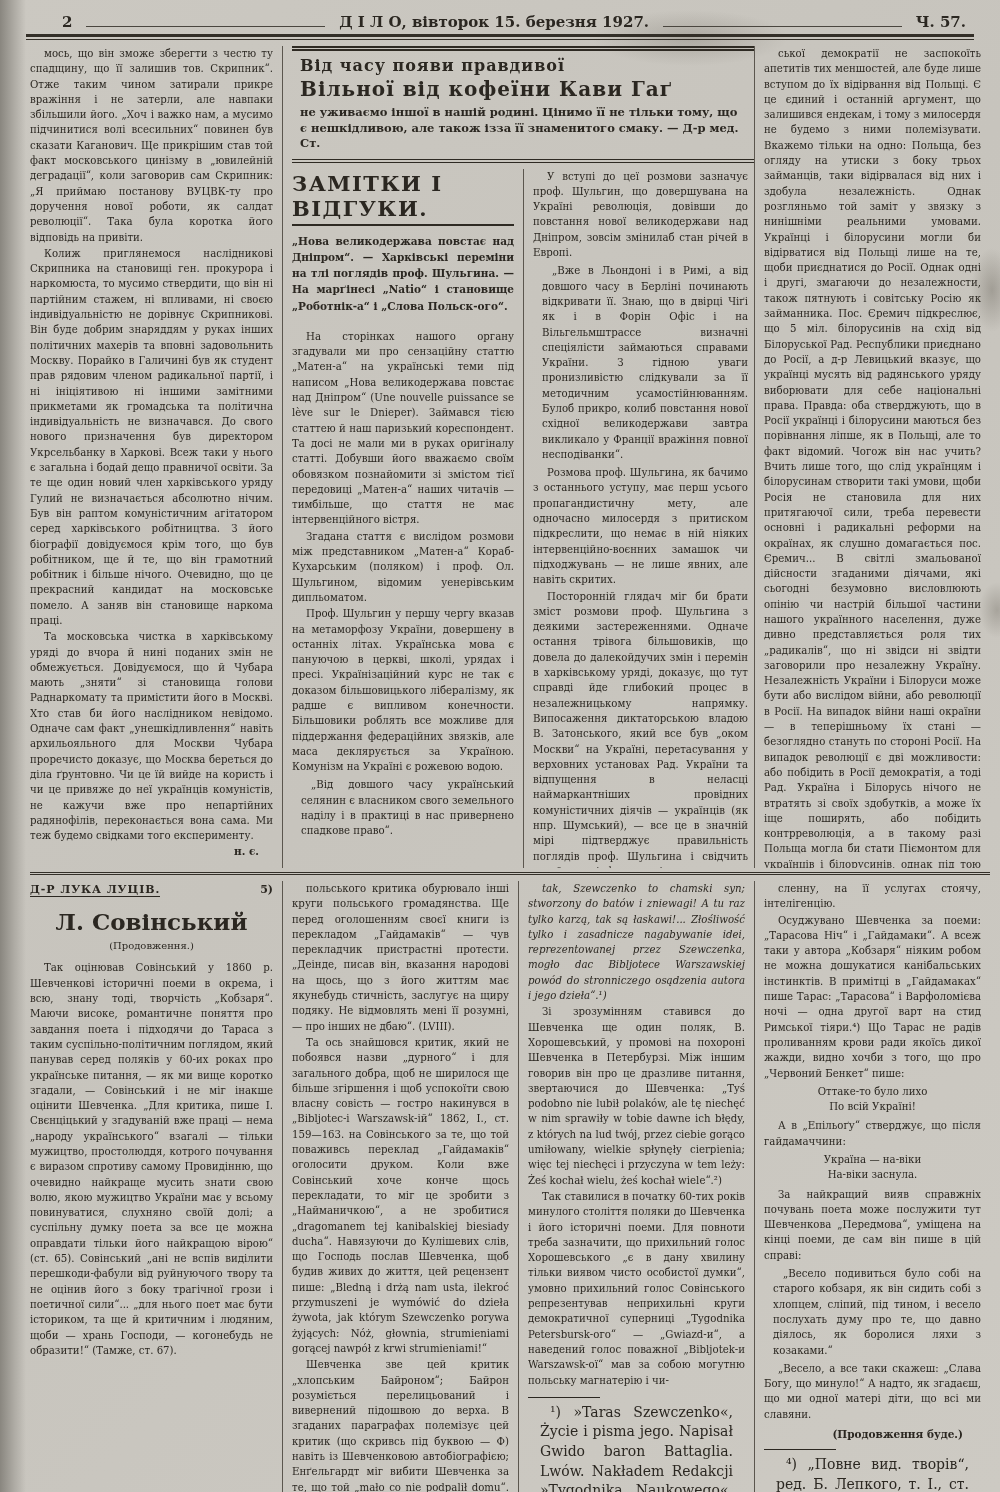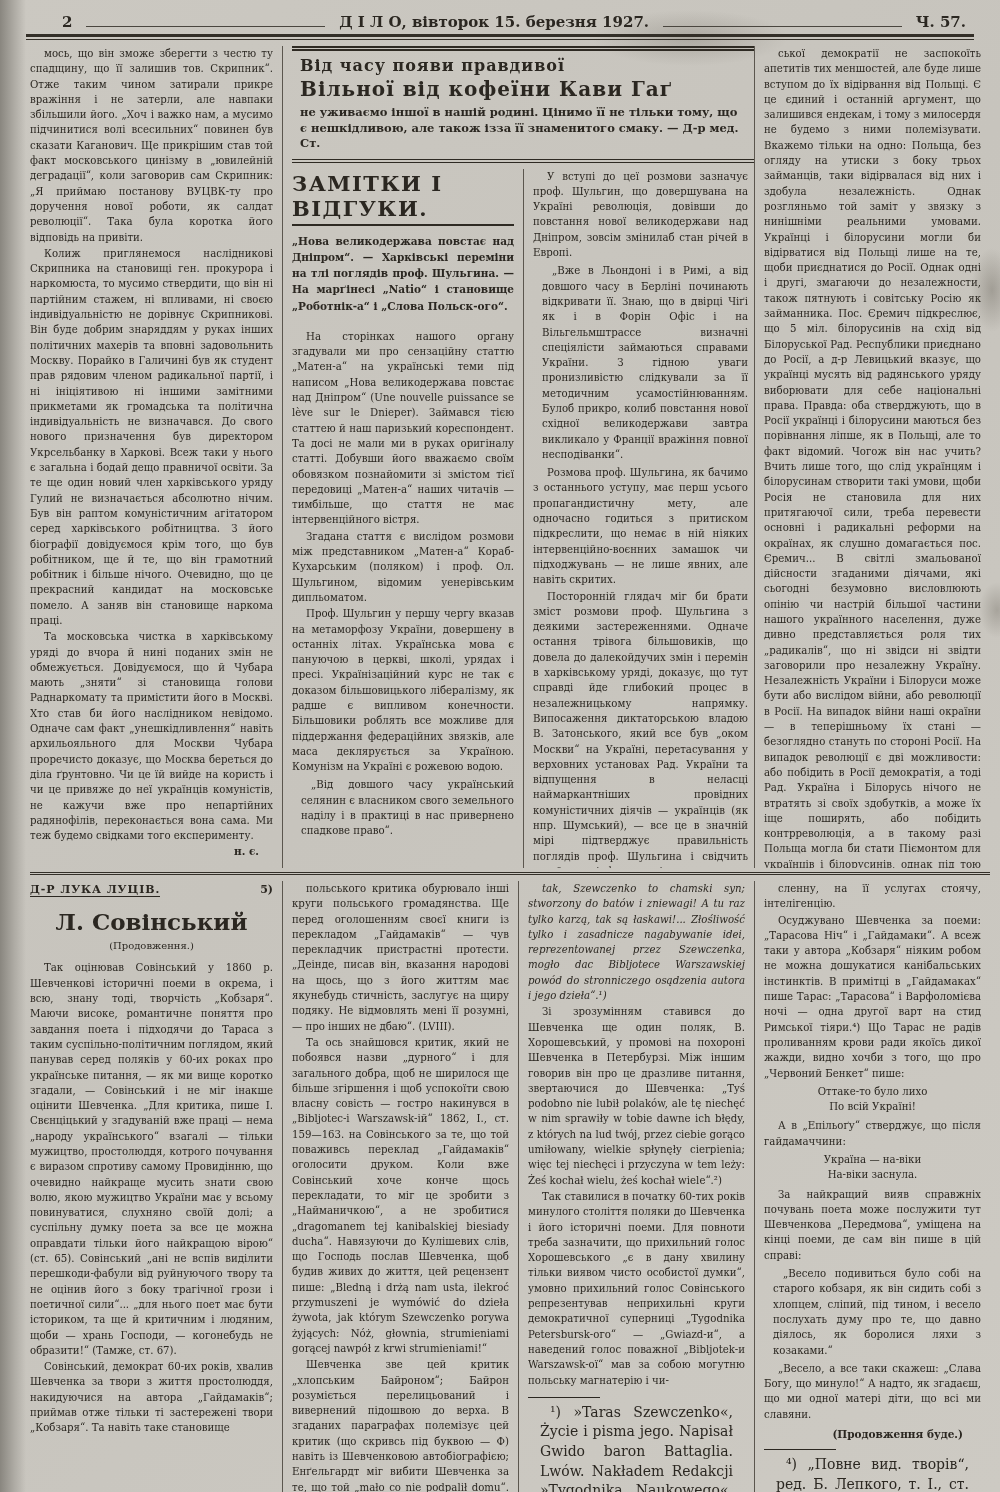--- a/index.html
+++ b/index.html
@@ -93,21 +93,21 @@
               <p class="para">На сторінках нашого органу згадували ми про сензаційну статтю „Матен-а“ на українські теми під написом „Нова великодержава повстає над Дніпром“ (Une nouvelle puissance se lève sur le Dnieper). Займався тією статтею й наш паризький кореспондент. Та досі не мали ми в руках оригіналу статті. Добувши його вважаємо своїм обовязком познайомити зі змістом тієї передовиці „Матен-а“ наших читачів — тимбільше, що стаття не має інтервенційного вістря.</p>
               <p class="para">Згадана стаття є вислідом розмови між представником „Матен-а“ Кораб-Кухарським (поляком) і проф. Ол. Шульгином, відомим уенерівським дипльоматом.</p>
               <p class="para">Проф. Шульгин у першу чергу вказав на метаморфозу України, довершену в останніх літах. Українська мова є пануючою в церкві, школі, урядах і пресі. Українізаційний курс не так є доказом більшовицького лібералізму, як радше є випливом конечности. Більшовики роблять все можливе для піддержання федераційних звязків, але маса деклярується за Україною. Комунізм на Україні є рожевою водою.</p>
               <p class="para q">„Від довшого часу український селянин є власником свого земельного наділу і в практиці в нас привернено спадкове право“.</p>
             </div>
         </div>
         <div class="col vsep" style="padding-right:6px;">
           <div class="body-text">
               <p class="para">У вступі до цеї розмови зазначує проф. Шульгин, що довершувана на Україні революція, довівши до повстання нової великодержави над Дніпром, зовсім змінилаб стан річей в Европі.</p>
               <p class="para q">„Вже в Льондоні і в Римі, а від довшого часу в Берліні починають відкривати її. Знаю, що в двірці Чіґі як і в Форін Офіс і на Вільгельмштрассе визначні спеціялісти займаються справами України. З гідною уваги пронизливістю слідкували за її методичним усамостійнюванням. Булоб прикро, колиб повстання нової східної великодержави завтра викликало у Франції вражіння повної несподіванки“.</p>
-              <p class="para">Розмова проф. Шульгина, як бачимо з останнього уступу, має перш усього пропагандистичну мету, але одночасно годиться з притиском підкреслити, що немає в ній ніяких інтервенційно-воєнних замашок чи підходжувань — не лише явних, але навіть скритих.</p>
+              <p class="para">Розмова проф. Шульгина, як бачимо з останнього уступу, має перш усього пропагандистичну мету, але одночасно милосердя з притиском підкреслити, що немає в ній ніяких інтервенційно-воєнних замашок чи підходжувань — не лише явних, але навіть скритих.</p>
               <p class="para">Посторонній глядач міг би брати зміст розмови проф. Шульгина з деякими застереженнями. Одначе остання трівога більшовиків, що довела до далекойдучих змін і перемін в харківському уряді, доказує, що тут справді йде глибокий процес в незалежницькому напрямку. Випосаження диктаторською владою В. Затонського, який все був „оком Москви“ на Україні, перетасування у верховних установах Рад. України та відпущення в неласці наймаркантніших провідних комуністичних діячів — українців (як нпр. Шумський), — все це в значній мірі підтверджує правильність поглядів проф. Шульгина і свідчить про його поінформованість.</p>
             </div>
         </div>
       </div>
     </div>
 
     <div class="col vsep">
       <div class="body-text">
           <p class="para">ської демократії не заспокоїть апетитів тих меншостей, але буде лише вступом до їх відірвання від Польщі. Є це єдиний і останній аргумент, що залишився ендекам, і тому з милосердя не будемо з ними полемізувати. Вкажемо тільки на одно: Польща, без огляду на утиски з боку трьох займанців, таки відірвалася від них і здобула незалежність. Однак розгляньмо той заміт у звязку з нинішніми реальними умовами. Українці і білорусини могли би відірватися від Польщі лише на те, щоби приєднатися до Росії. Однак одні і другі, змагаючи до незалежности, також пятнують і совітську Росію як займанника. Пос. Єремич підкреслює, що 5 міл. білорусинів на схід від Білоруської Рад. Республики приєднано до Росії, а д-р Левицький вказує, що українці мусять від радянського уряду виборювати для себе національні права. Правда: оба стверджують, що в Росії українці і білорусини маються без порівнання ліпше, як в Польщі, але то факт відомий. Чогож він нас учить? Вчить лише того, що слід українцям і білорусинам створити такі умови, щоби Росія не становила для них притягаючої сили, треба перевести основні і радикальні реформи на окраїнах, як слушно домагається пос. Єремич... В світлі змальованої дійсности згаданими діячами, які сьогодні безумовно висловлюють опінію чи настрій більшої частини нашого українного населення, дуже дивно представляється роля тих „радикалів“, що ні звідси ні звідти заговорили про незалежну Україну. Незалежність України і Білоруси може бути або вислідом війни, або революції в Росії. На випадок війни наші окраїни — в теперішньому їх стані — безоглядно стануть по стороні Росії. На випадок революції є дві можливости: або побідить в Росії демократія, а тоді Рад. Україна і Білорусь нічого не втратять зі своїх здобутків, а може їх іще поширять, або побідить контрреволюція, а в такому разі Польща могла би стати Піємонтом для українців і білорусинів, однак під тою умовою, що в нас будуть почуватися як у власній батьківщині. Заки Польща не сповнить тієї умови, не маємо права виступати з домаганням незалежности України чи Білоруси, бо воно цілим своїм вістрям звертається проти Польщі. Хіба наші „радикали“ не припускають, щоби радянські українці зробили повстання проти Москви і віддалися під протекторат Польщі. А може й такі „орієнтації“ свитають в тих головах“.</p>
         </div>
@@ -120,21 +120,20 @@
       <div class="sov-authorrow">
         <span class="sov-author">Д-Р ЛУКА ЛУЦІВ.</span>
         <span>5)</span>
       </div>
       <div class="sov-title">
         <div>Л. Совінський</div>
       </div>
       <div class="sov-sub">(Продовження.)</div>
       <div class="body-text">
           <p class="para">Так оцінював Совінський у 1860 р. Шевченкові історичні поеми в окрема, і всю, знану тоді, творчість „Кобзаря“. Маючи високе, романтичне поняття про завдання поета і підходячи до Тараса з таким суспільно-політичним поглядом, який панував серед поляків у 60-их роках про українське питання, — як ми вище коротко згадали, — Совінський і не міг інакше оцінити Шевченка. „Для критика, пише І. Свєнціцький у згадуваній вже праці — нема „народу українського“ взагалі — тільки мужицтво, простолюддя, котрого почування є виразом спротиву самому Провидінню, що очевидно найкраще мусить знати свою волю, якою мужицтво України має у всьому повинуватися, слухняно своїй долі; а суспільну думку поета за все це можна оправдати тільки його найкращою вірою“ (ст. 65). Совінський „ані не вспів виділити перешкоди-фабули від руйнуючого твору та не оцінив його з боку трагічної грози і поетичної сили“... „для нього поет має бути істориком, та ще й критичним і людяним, щоби — хрань Господи, — когонебудь не образити!“ (Тамже, ст. 67).</p>
-          <p class="para">Совінський, демократ 60-их років, хвалив Шевченка за твори з життя простолюддя, накидуючися на автора „Гайдамаків“; приймав отже тільки ті застережені твори „Кобзаря“. Та навіть таке становище</p>
         </div>
     </div>
 
     <div class="col vsep">
       <div class="body-text">
           <p class="para">польського критика обурювало інші круги польського громадянства. Ще перед оголошенням своєї книги із перекладом „Гайдамаків“ — чув перекладчик пристрастні протести. „Деінде, писав він, вказання народові на щось, що з його життям має якунебудь стичність, заслугує на щиру подяку. Не відмовлять мені її розумні, — про інших не дбаю“. (LVIII).</p>
           <p class="para">Та ось знайшовся критик, який не побоявся назви „дурного“ і для загального добра, щоб не ширилося ще більше згіршення і щоб успокоїти свою власну совість — гостро накинувся в „Bibljotec-і Warszawsk-ій“ 1862, І., ст. 159—163. на Совінського за те, що той поваживсь переклад „Гайдамаків“ оголосити друком. Коли вже Совінський хоче конче щось перекладати, то міг це зробити з „Найманичкою“, а не зробитися „dragomanem tej kanibalskiej biesiady ducha“. Навязуючи до Кулішевих слів, що Господь послав Шевченка, щоб будив живих до життя, цей рецензент пише: „Bledną i drżą nam usta, ilekroć przymuszeni je wymówić do dzieła żywota, jak którym Szewczenko porywa żyjących: Nóż, głownia, strumieniami gorącej nawpół z krwi strumieniami!“</p>
           <p class="para">Шевченка зве цей критик „хлопським Байроном“; Байрон розуміється перелицьований і вивернений підошвою до верха. В згаданих параграфах полемізує цей критик (що скривсь під буквою — Ф) навіть із Шевченковою автобіографією; Енґельгардт міг вибити Шевченка за те, що той „mało co nie podpalił domu“. Ось як пише про це місце цей поляк, автор студії про Шевченка, Ґвідо барон Баталія: „Ach...</p>
         </div>
     </div>

